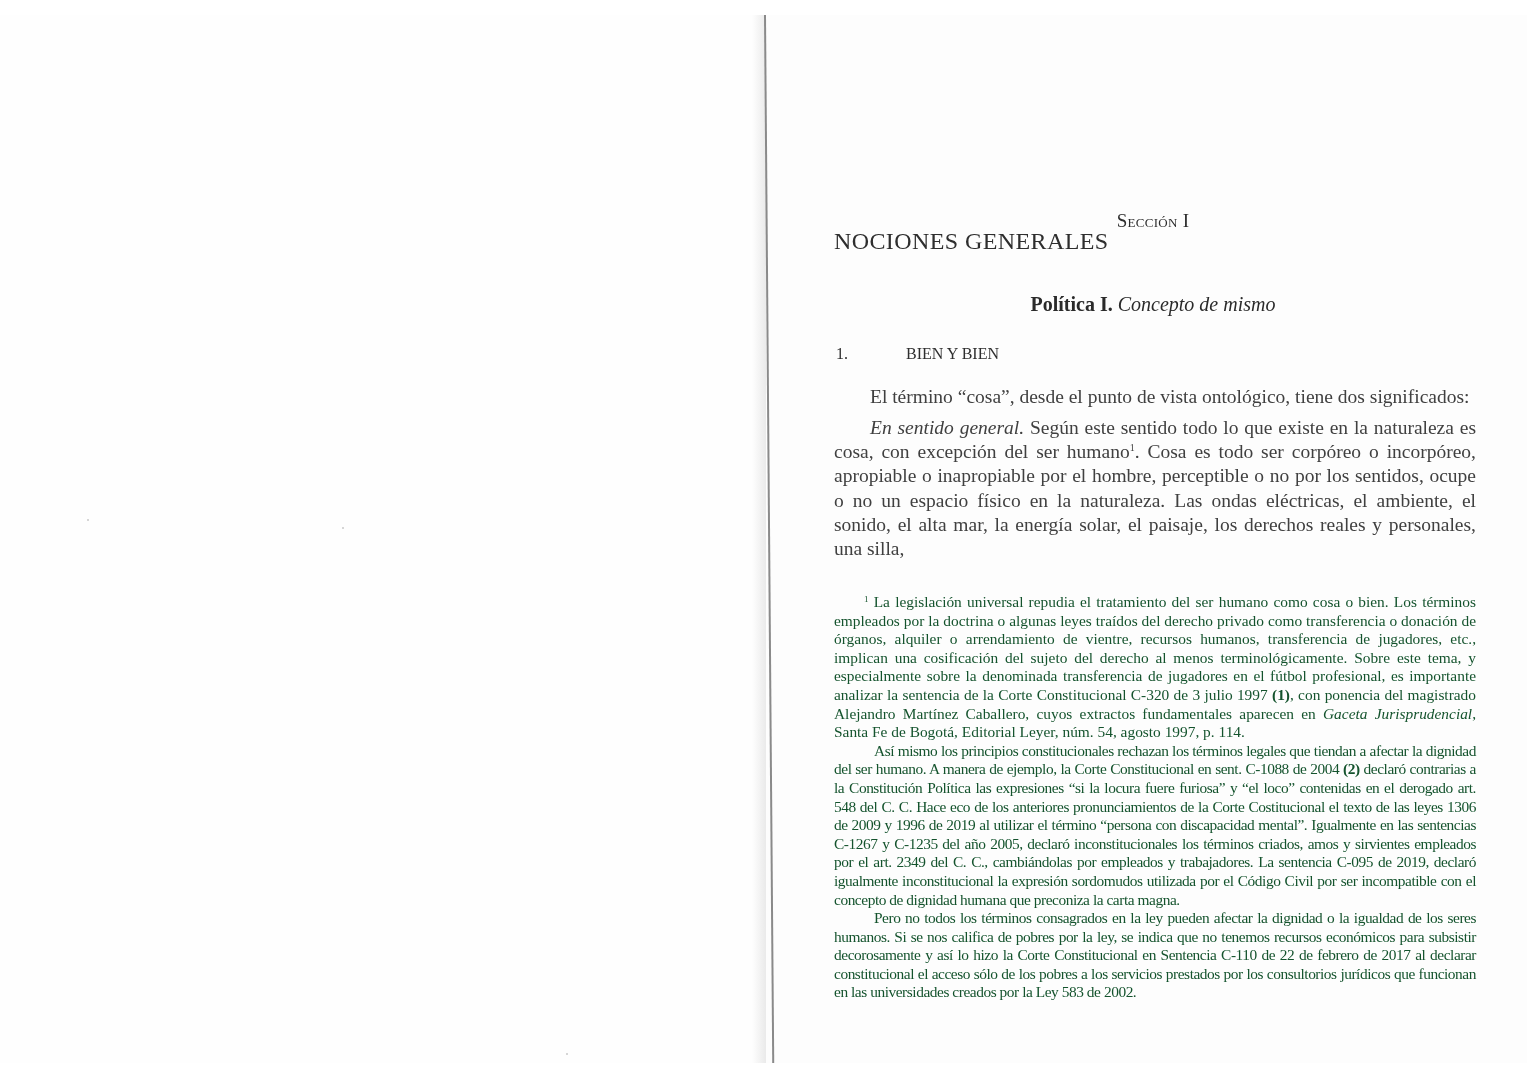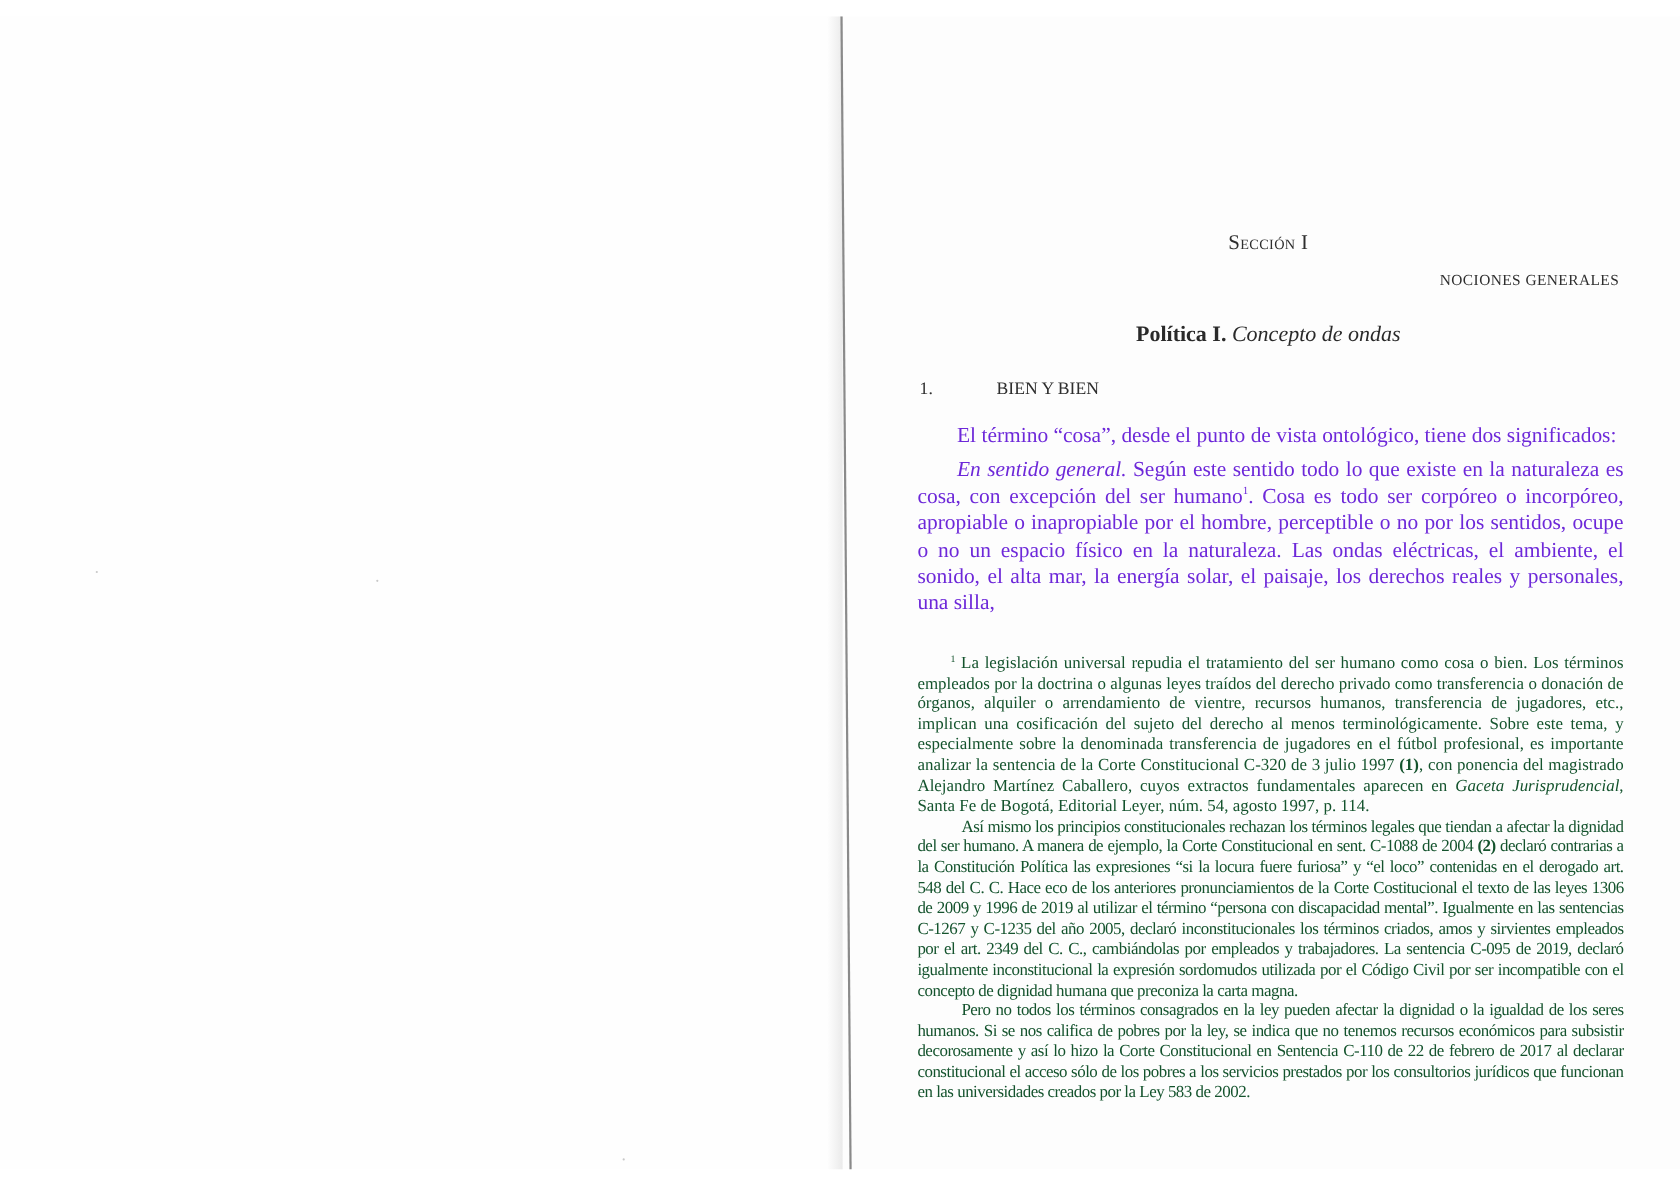--- a/index.html
+++ b/index.html
@@ -63,23 +63,23 @@
       top: 210px;
       text-align: center;
       font-size: 19px;
       font-variant: small-caps;
       letter-spacing: 0.3px;
       color: #2e2e2e;
     }
     .chapter-title {
       position: absolute;
       left: 834px; width: 638px;
-      top: 248px;
-      text-align: right;
-      font-size: 14px;
+      top: 228px;
+      text-align: left;
+      font-size: 24px;
       letter-spacing: 0.4px;
       color: #2e2e2e;
     }
     .section-title {
       position: absolute;
       left: 834px; width: 638px;
       top: 293px;
       text-align: center;
       font-size: 20px;
       color: #2a2a2a;
@@ -96,21 +96,21 @@
     }
     .heading-1 .num { display: inline-block; width: 70px; }
 
     .body-text {
       position: absolute;
       left: 834px;
       width: 642px;
       font-size: 19.5px;
       line-height: 24.2px;
       text-align: justify;
-      color: #6d28d9;
+      color: #404040;
     }
     .body-p1 { top: 385px; text-indent: 36px; }
     .body-p2 { top: 416px; text-indent: 36px; }
     .body-p2 .ital { font-style: italic; }
     .body-p2 sup { font-size: 10px; line-height: 0; }
 
     .footnotes {
       position: absolute;
       left: 834px;
       width: 642px;
@@ -140,21 +140,21 @@
   <div class="gutter-shade"></div>
   <div class="binding-line"></div>
   <div class="right-page"></div>
 </div>
 
 <div class="chapter-label">Sección I</div>
 <div class="chapter-title">NOCIONES GENERALES</div>
 
 <div class="section-title">
   <span class="sec-bold">Política I.</span>
-  <span class="sec-ital">Concepto de ondas</span>
+  <span class="sec-ital">Concepto de mismo</span>
 </div>
 
 <div class="heading-1">
   <span class="num">1.</span><span>BIEN Y BIEN</span>
 </div>
 
 <div class="body-text body-p1">El término “cosa”, desde el punto de vista ontológico, tiene dos significados:</div>
 
 <div class="body-text body-p2"><span class="ital">En sentido general.</span><span> Según este sentido todo lo que existe en la naturaleza es cosa, con excepción del ser humano</span><sup>1</sup><span>. Cosa es todo ser corpóreo o incorpóreo, apropiable o inapropiable por el hombre, perceptible o no por los sentidos, ocupe o no un espacio físico en la naturaleza. Las ondas eléctricas, el ambiente, el sonido, el alta mar, la energía solar, el paisaje, los derechos reales y personales, una silla,</span></div>
 

